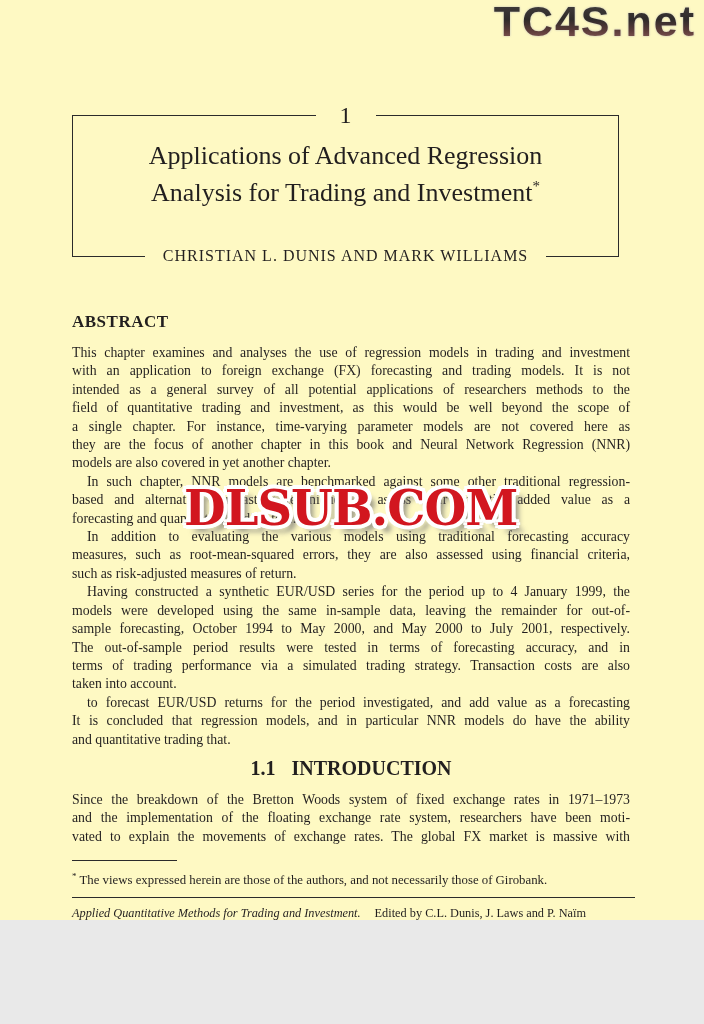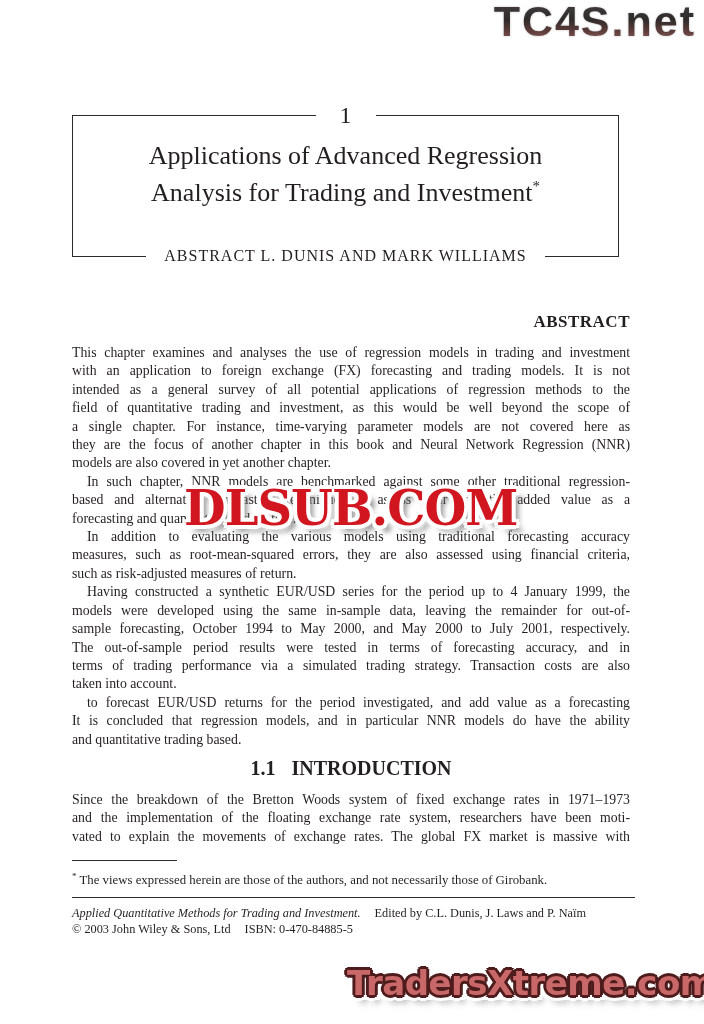--- a/index.html
+++ b/index.html
@@ -1,18 +1,18 @@
 <!DOCTYPE html>
 <html><head>
 <meta charset="utf-8">
 <style>
   html,body { margin:0; padding:0; background:#e9e9e9; }
   .page {
-    position:relative; width:704px; height:1024px; margin:0 auto;
-    background:#ffffff; overflow:hidden;
+    position:relative; width:704px; height:920px; margin:0 auto;
+    background:#fef9c3; overflow:hidden;
     font-family:"Liberation Serif", serif; color:#221f1f;
     --tc4s-top:#454140; --tc4s-bottom:#956360;
     --dlsub-fill:#d2161f; --traders-fill:#c96868; --traders-outline:#4e1c1c;
   }
 
   
   .wm-tc4s {
     position:absolute; top:0; right:8px;
     font-family:"Liberation Sans", sans-serif; font-weight:800;
     font-size:43px; line-height:1.0; letter-spacing:2px;
@@ -58,21 +58,21 @@
   .box-authors { padding:0 18px; font-size:16px; letter-spacing:1px; white-space:nowrap; }
   .box-title {
     position:absolute; top:26px; left:0; right:0;
     text-align:center; font-size:26px; line-height:30px;
   }
   .box-title sup { font-size:15px; }
 
   
   .abstract { position:absolute; left:72px; top:312px; width:558px; }
   .abstract-heading {
-    text-align:right; font-weight:bold; font-size:17px;
+    text-align:left; font-weight:bold; font-size:17px;
     letter-spacing:0.5px; margin-bottom:12px;
   }
   .para { font-size:13.8px; line-height:18.4px; }
   .para.indent .tline:first-child { padding-left:15px; }
   .tline { text-align:justify; text-align-last:justify; }
   .tline-last { text-align-last:left; }
 
   .intro { position:absolute; left:72px; top:757px; width:558px; }
   .section-heading { text-align:center; font-weight:bold; font-size:20px; margin-bottom:11px; }
   .section-heading .heading-label { margin-left:16px; }
@@ -101,32 +101,32 @@
       <div class="seg"></div>
       <div class="box-number">1</div>
       <div class="seg"></div>
     </div>
     <div class="box-title">
       <div>Applications of Advanced Regression</div>
       <div><span>Analysis for Trading and Investment</span><sup>*</sup></div>
     </div>
     <div class="box-line-row row-bottom">
       <div class="seg"></div>
-      <div class="box-authors">ABSTRACT L. DUNIS AND MARK WILLIAMS</div>
+      <div class="box-authors">CHRISTIAN L. DUNIS AND MARK WILLIAMS</div>
       <div class="seg"></div>
     </div>
   </div>
 
   <div class="abstract">
     <div class="abstract-heading">ABSTRACT</div>
     <div>
         <div class="para">
           <div class="tline">This chapter examines and analyses the use of regression models in trading and investment</div>
           <div class="tline">with an application to foreign exchange (FX) forecasting and trading models. It is not</div>
-          <div class="tline">intended as a general survey of all potential applications of regression methods to the</div>
+          <div class="tline">intended as a general survey of all potential applications of researchers methods to the</div>
           <div class="tline">field of quantitative trading and investment, as this would be well beyond the scope of</div>
           <div class="tline">a single chapter. For instance, time-varying parameter models are not covered here as</div>
           <div class="tline">they are the focus of another chapter in this book and Neural Network Regression (NNR)</div>
           <div class="tline tline-last">models are also covered in yet another chapter.</div>
         </div>
         <div class="para indent">
           <div class="tline">In such chapter, NNR models are benchmarked against some other traditional regression-</div>
           <div class="tline">based and alternative forecasting techniques to assess their potential added value as a</div>
           <div class="tline tline-last">forecasting and quantitative trading tool.</div>
         </div>
@@ -139,21 +139,21 @@
           <div class="tline">Having constructed a synthetic EUR/USD series for the period up to 4 January 1999, the</div>
           <div class="tline">models were developed using the same in-sample data, leaving the remainder for out-of-</div>
           <div class="tline">sample forecasting, October 1994 to May 2000, and May 2000 to July 2001, respectively.</div>
           <div class="tline">The out-of-sample period results were tested in terms of forecasting accuracy, and in</div>
           <div class="tline">terms of trading performance via a simulated trading strategy. Transaction costs are also</div>
           <div class="tline tline-last">taken into account.</div>
         </div>
         <div class="para indent">
           <div class="tline">to forecast EUR/USD returns for the period investigated, and add value as a forecasting</div>
           <div class="tline">It is concluded that regression models, and in particular NNR models do have the ability</div>
-          <div class="tline tline-last">and quantitative trading based.</div>
+          <div class="tline tline-last">and quantitative trading that.</div>
         </div>
       </div>
   </div>
 
   <div class="wm-dlsub">DLSUB.COM</div>
 
   <div class="intro">
     <div class="section-heading">
       <span class="heading-number">1.1</span><span class="heading-label">INTRODUCTION</span>
     </div>

